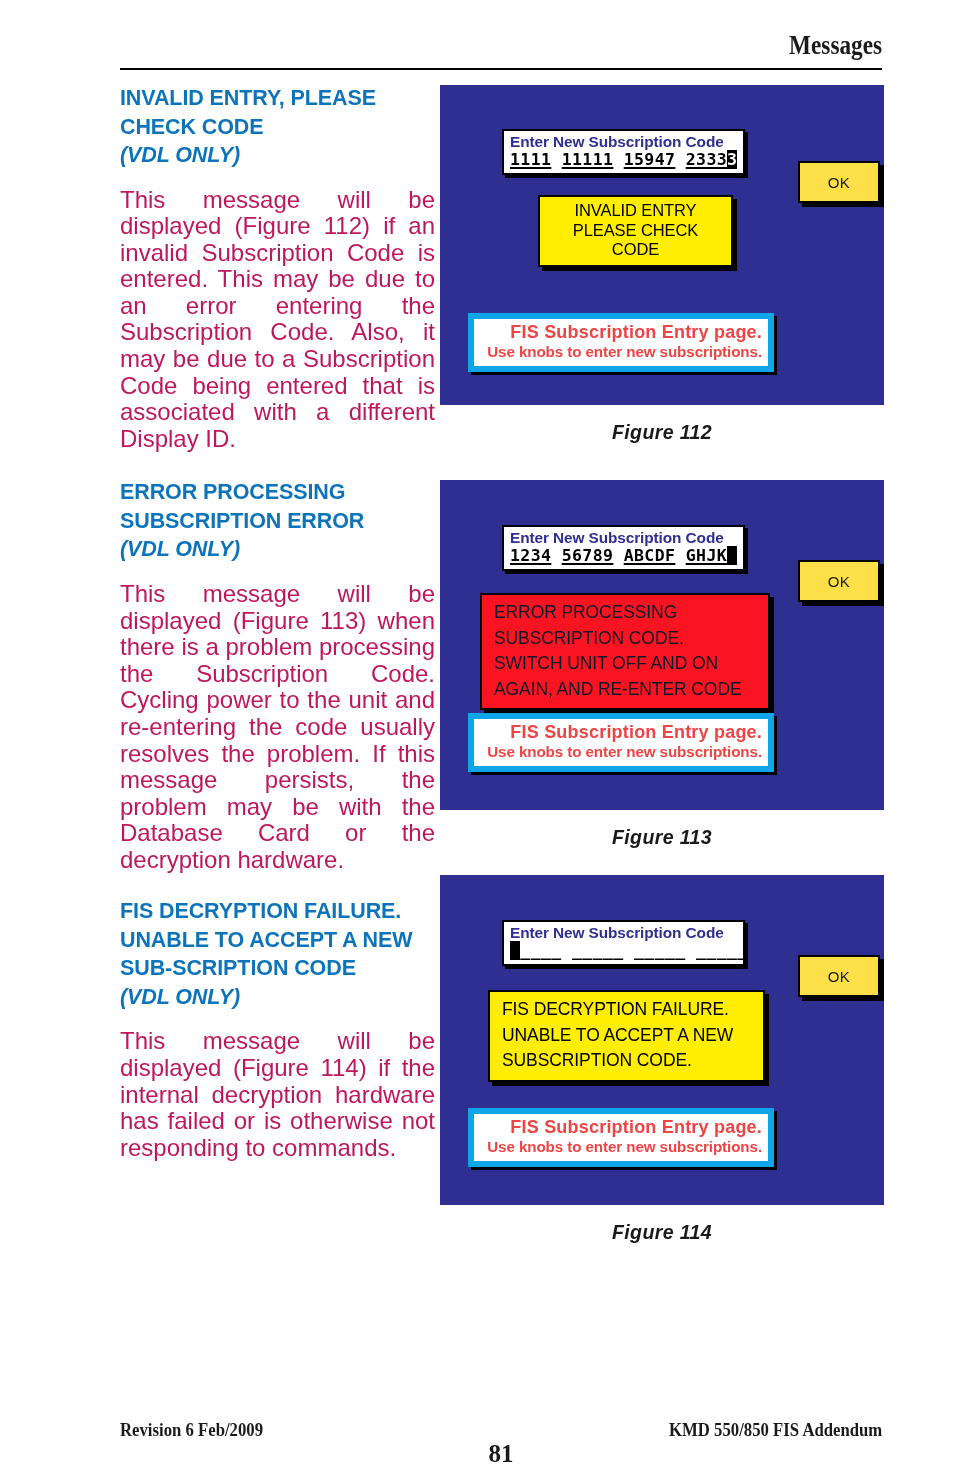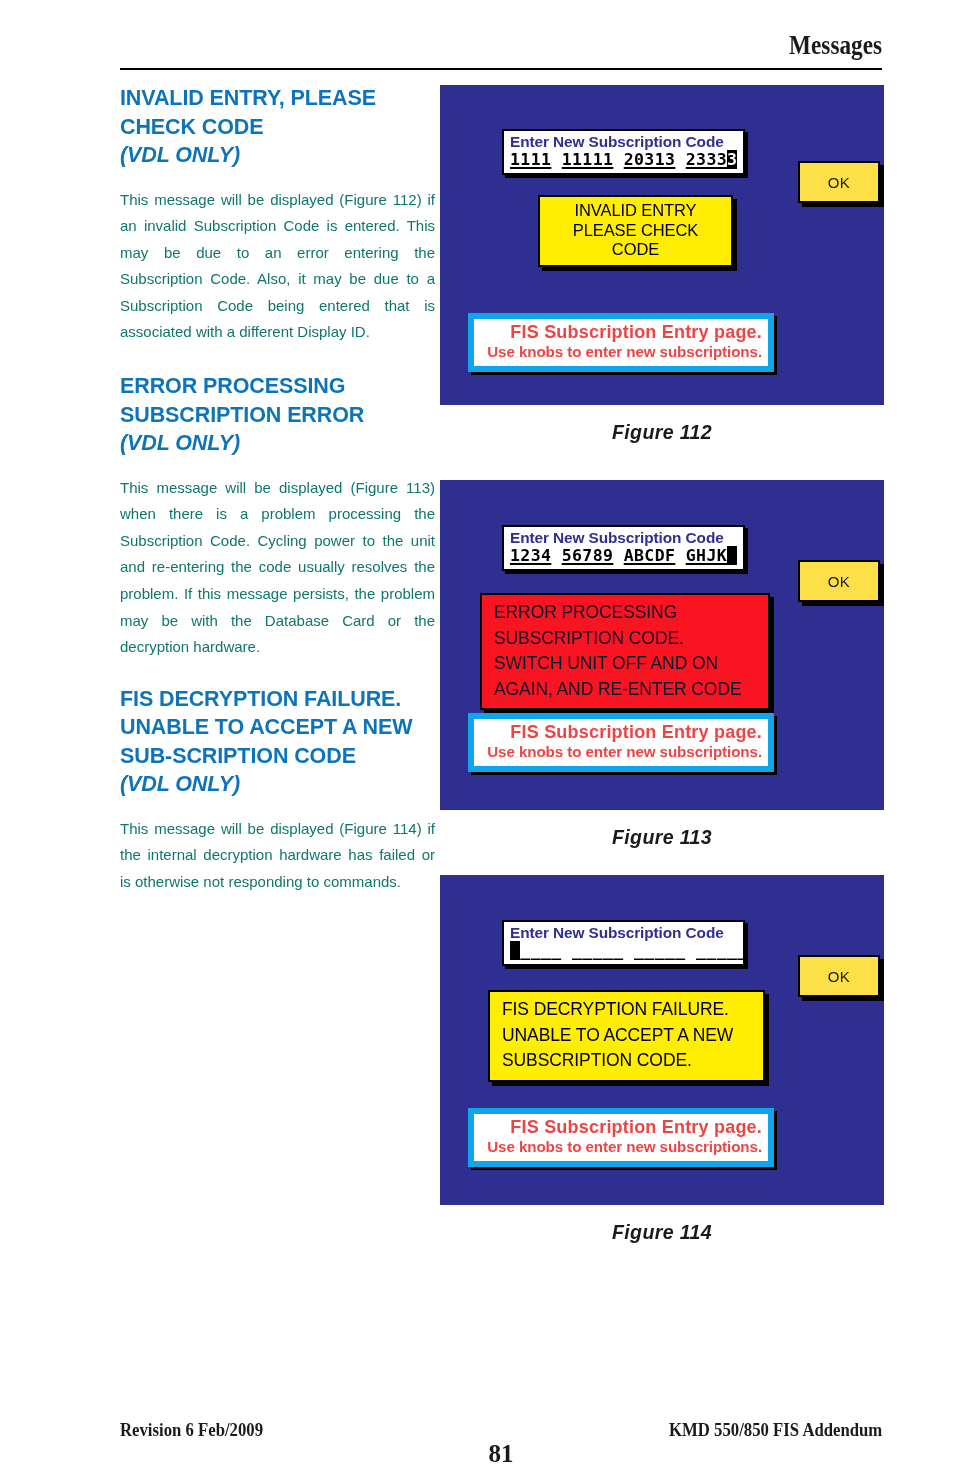--- a/index.html
+++ b/index.html
@@ -54,22 +54,22 @@
     font-weight: bold;
     font-size: 21.5px;
     line-height: 28.5px;
     letter-spacing: -0.1px;
   }
   .section-heading .sub {
     font-style: italic;
     display: block;
   }
   .body-par {
-    color: #0f766e;
-    font-size: 15px;
+    color: #be185d;
+    font-size: 24px;
     line-height: 26.6px;
     text-align: justify;
     margin-top: 17px;
     letter-spacing: 0px;
   }
   .sec-gap { height: 26px; }
   .sec-gap2 { height: 24px; }
 
   
   .figure-block { position: absolute; }
@@ -273,21 +273,21 @@
   </div>
   <div class="body-par">This message will be displayed (Figure 114) if the internal decryption hardware has failed or is otherwise not responding to commands.</div>
 
 </div>
 
 <div class="figure-block" style="left:440px; top:85px;">
   <div class="screen" style="height:320px;">
 
     <div class="wbox code-box" style="left:62px; top:44px; width:243px;">
       <div class="code-label">Enter New Subscription Code</div>
-      <div class="code-value"><span class="seg">1111</span> <span class="seg">11111</span> <span class="seg">20313</span> <span class="seg">2333</span><span class="cursor">3</span></div>
+      <div class="code-value"><span class="seg">1111</span> <span class="seg">11111</span> <span class="seg">15947</span> <span class="seg">2333</span><span class="cursor">3</span></div>
     </div>
 
     <div class="ok-btn" style="left:358px; top:76px;">
       <span>OK</span>
     </div>
 
     <div class="alert alert-yellow alert-center" style="left:98px; top:110px; width:195px;">
       <div>INVALID ENTRY</div>
       <div>PLEASE CHECK CODE</div>
     </div>

